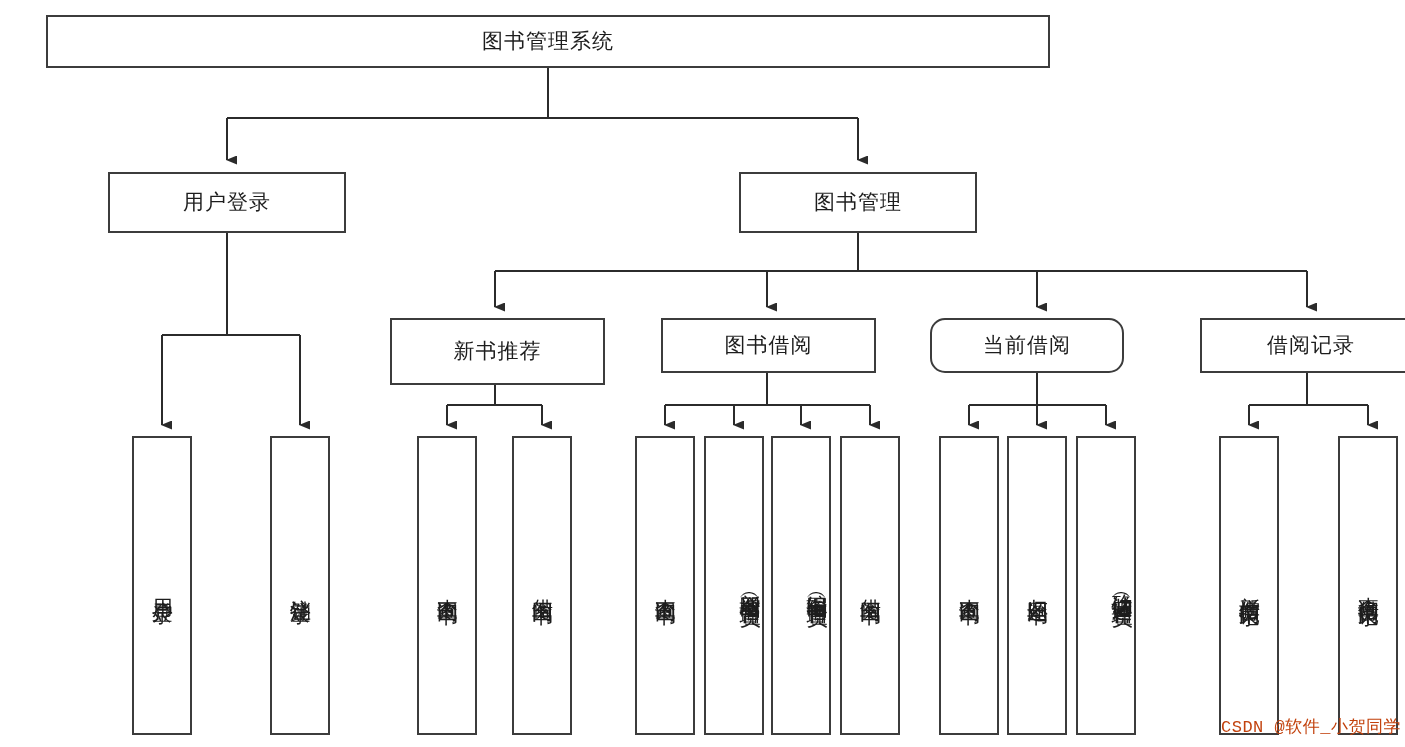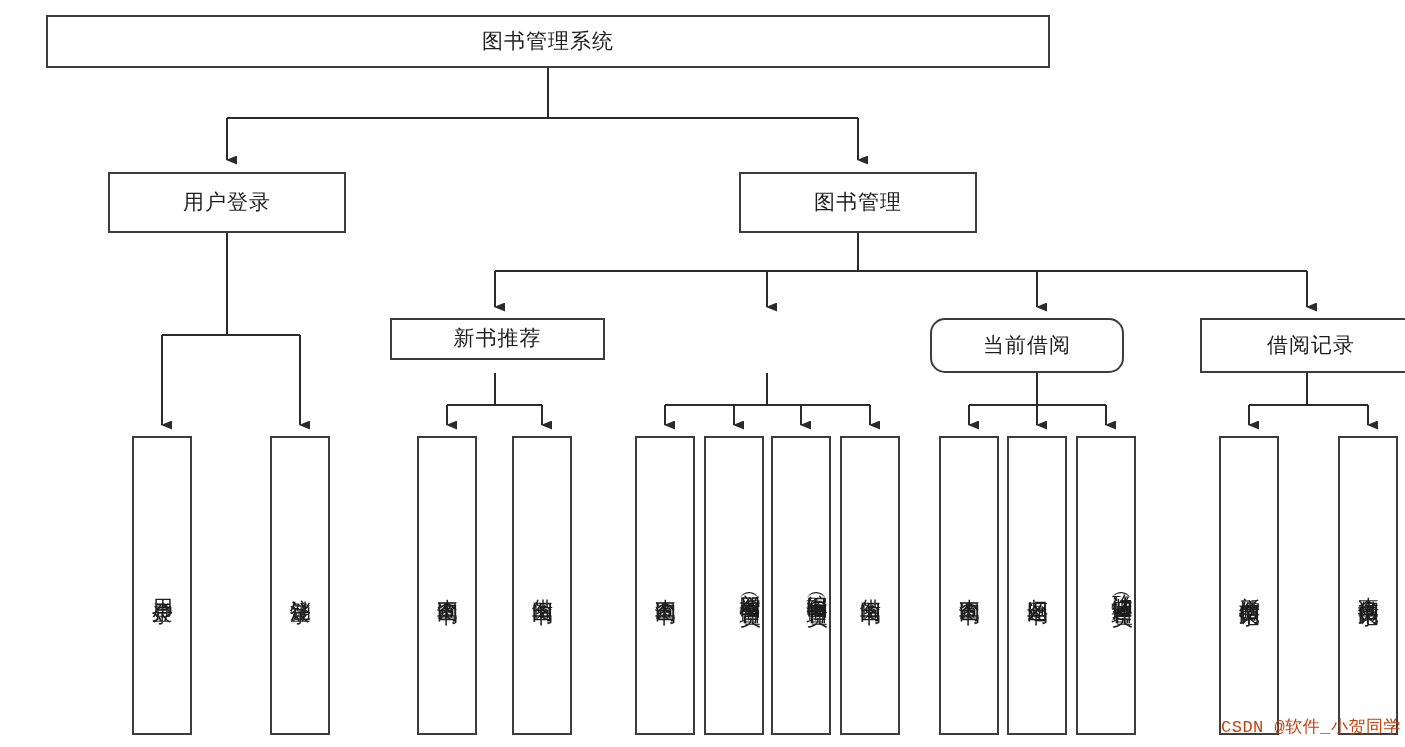--- a/index.html
+++ b/index.html
@@ -124,24 +124,27 @@
   </div>
 
   <div class="node horiz" style="left:80px; top:172px; width:238px; height:61px;">
     <span>用户登录</span>
   </div>
 
   <div class="node horiz" style="left:711px; top:172px; width:238px; height:61px;">
     <span>图书管理</span>
   </div>
 
-  <div class="node horiz" style="left:362px; top:318px; width:215px; height:42px;">
+  <div class="node horiz" style="left:362px; top:318px; width:215px; height:67px;">
     <span>新书推荐</span>
   </div>
 
+  <div class="node horiz" style="left:633px; top:318px; width:215px; height:55px;">
+    <span>图书借阅</span>
+  </div>
 
   <div class="node horiz" style="left:902px; top:318px; width:194px; height:55px;border-radius:15px;">
     <span>当前借阅</span>
   </div>
 
   <div class="node horiz" style="left:1172px; top:318px; width:215px; height:55px;padding-left:7px;">
     <span>借阅记录</span>
   </div>
 
   <div class="node vert" style="left:104px; top:436px; width:60px; height:299px;">

